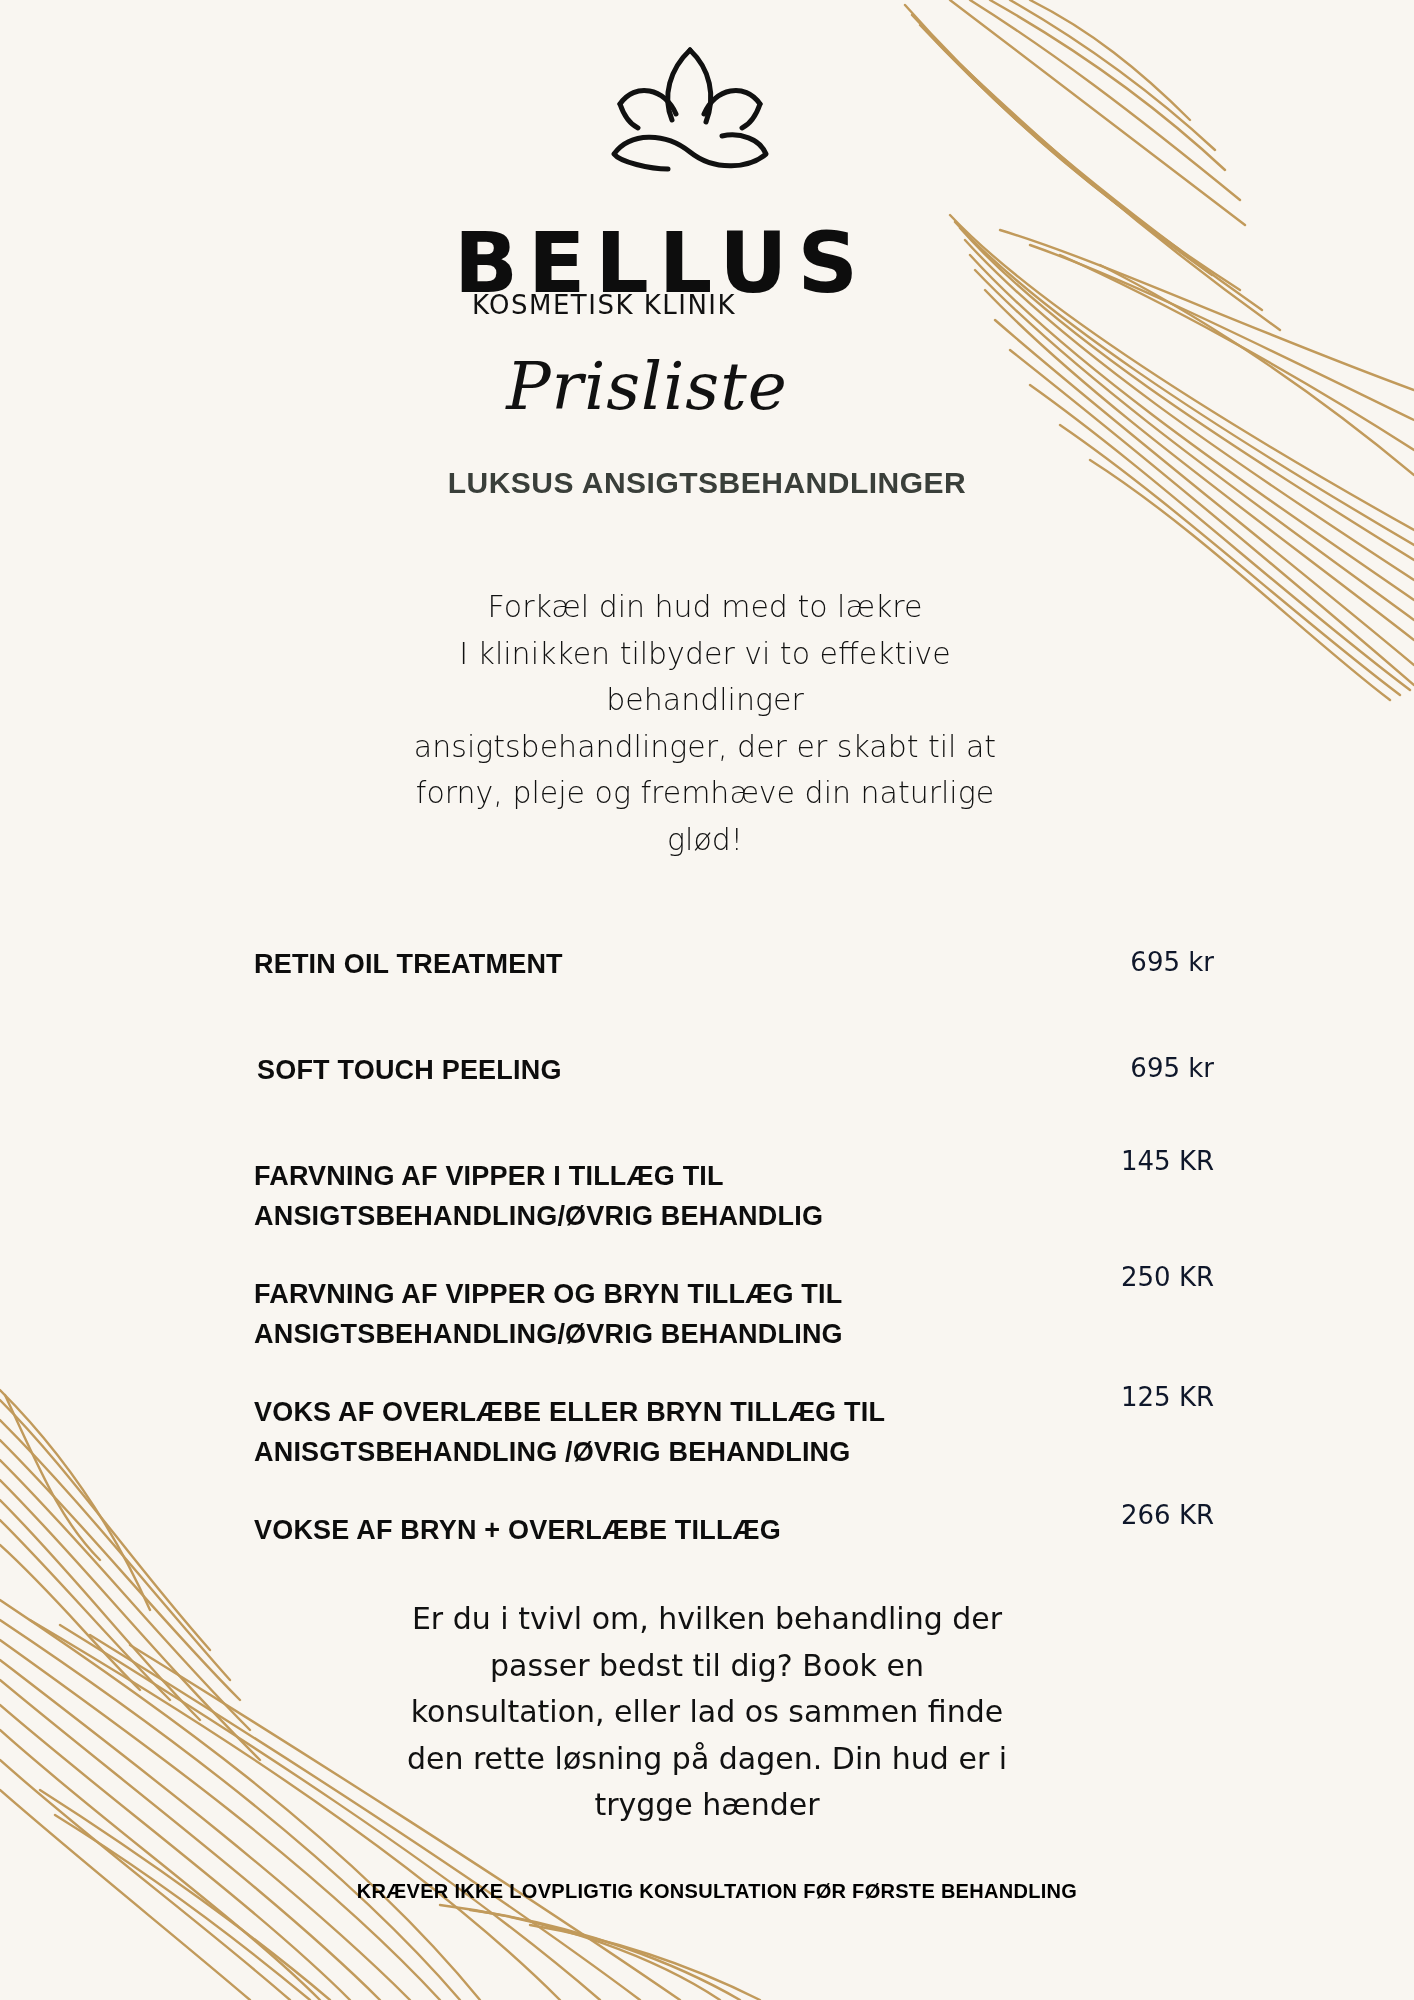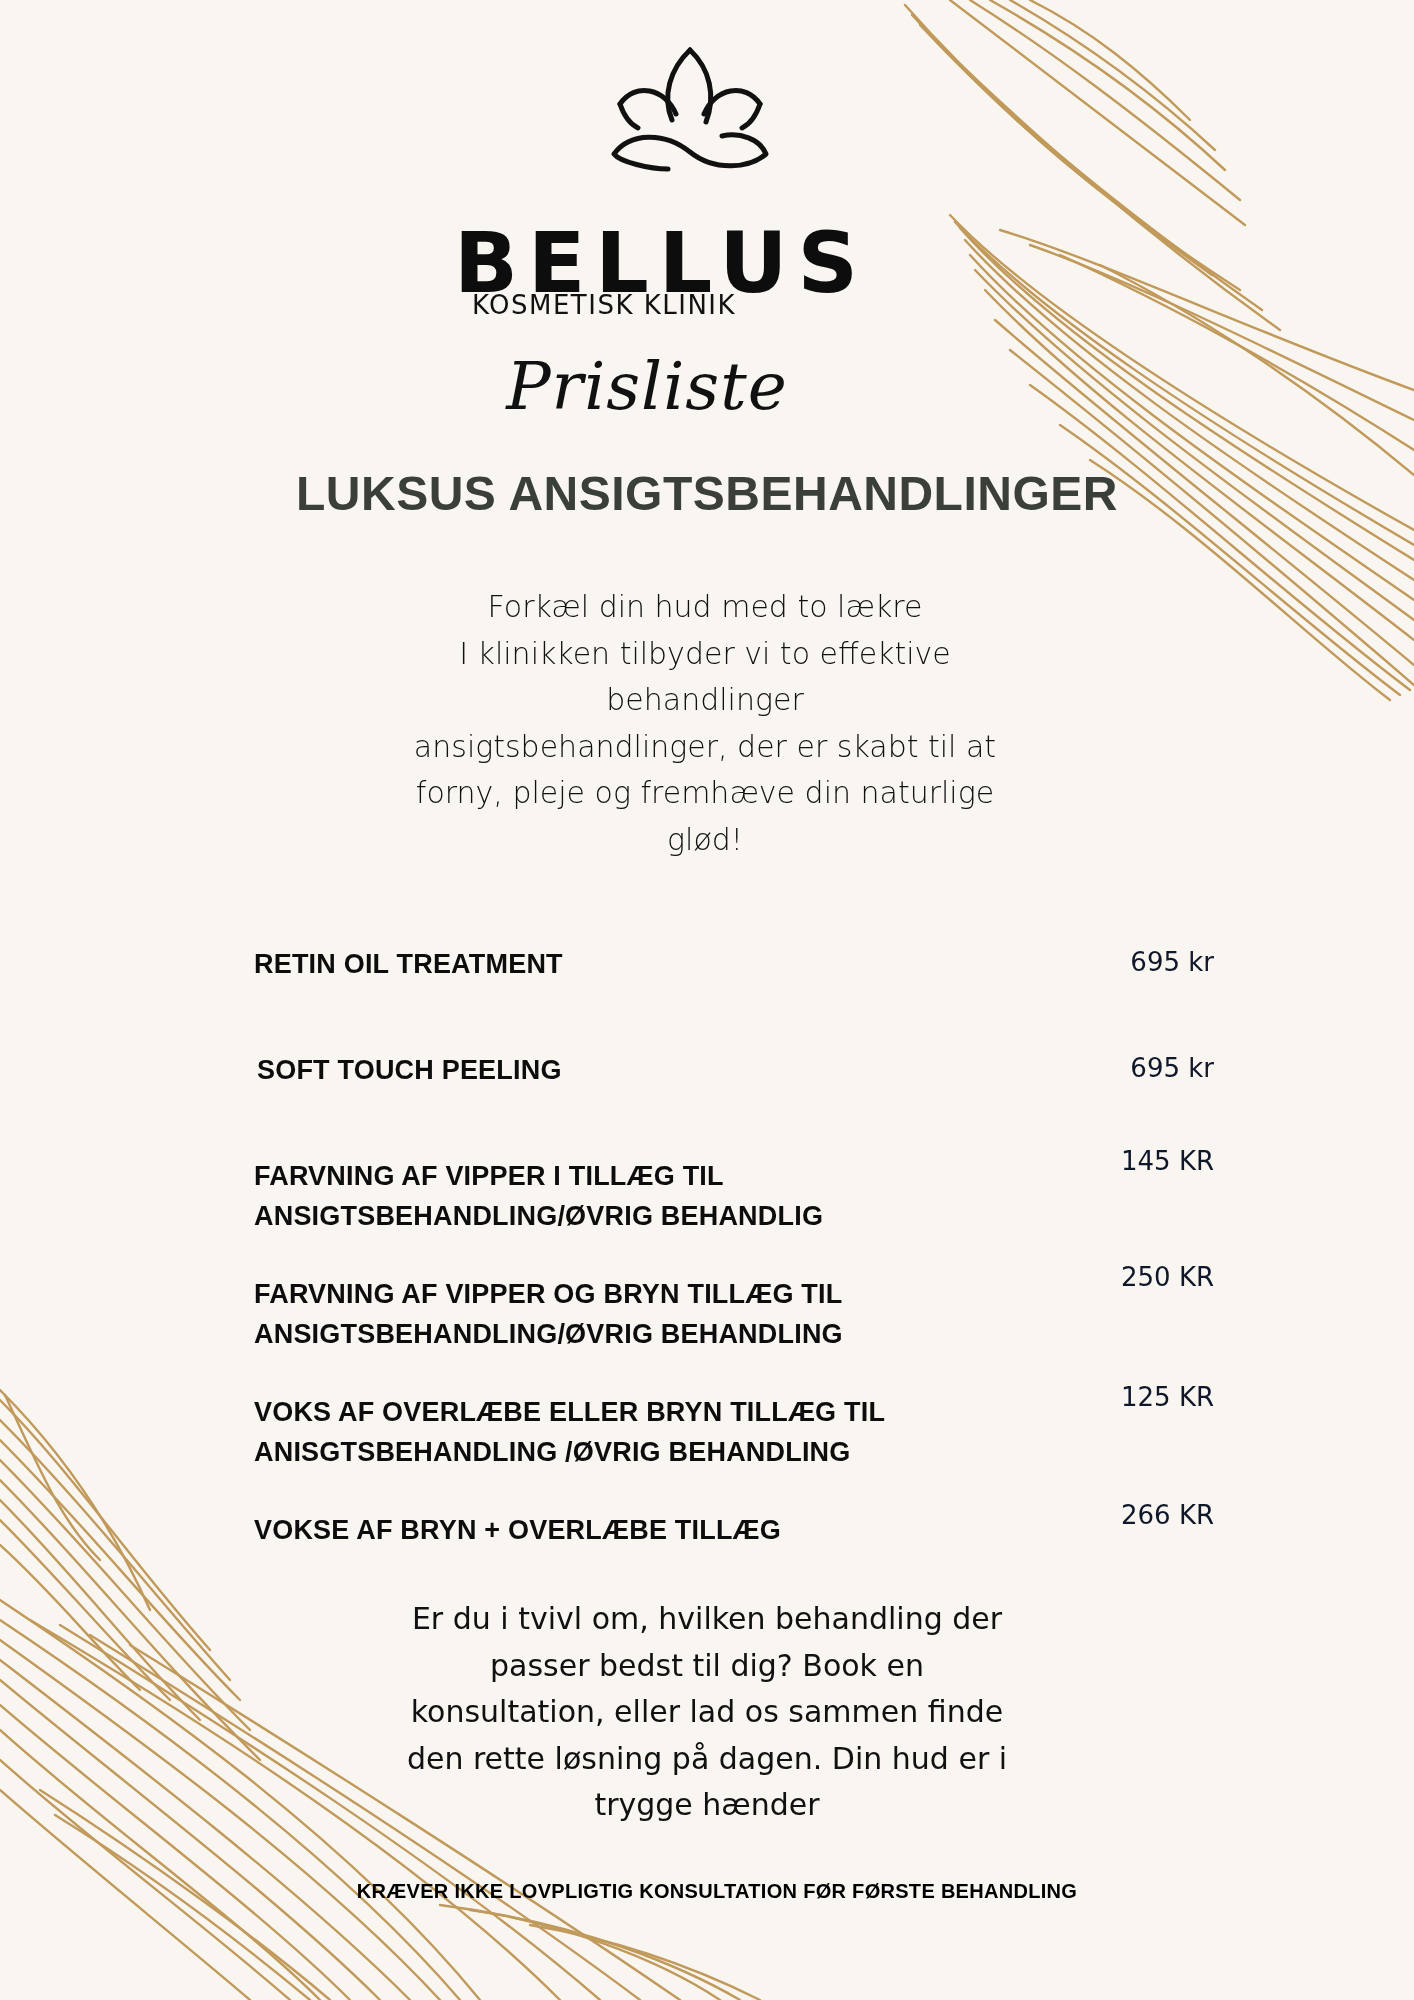--- a/index.html
+++ b/index.html
@@ -25,21 +25,21 @@
     position: absolute; left: 0; width: 1208px; top: 290px; text-align: center;
     font-family: "DejaVu Sans", sans-serif; font-size: 26px; letter-spacing: 1.5px; color: #111;
   }
   .script-title {
     position: absolute; left: 0; width: 1294px; top: 348px; text-align: center;
     font-family: "DejaVu Serif", serif; font-style: italic; font-size: 66px; color: #111;
     letter-spacing: 1px;
   }
   .section-title {
     position: absolute; left: 0; width: 1414px; top: 466px; text-align: center;
-    font-family: "Liberation Sans", sans-serif; font-weight: 700; font-size: 48px; color: #3a3f3a;
+    font-family: "Liberation Sans", sans-serif; font-weight: 700; font-size: 30px; color: #3a3f3a;
     letter-spacing: 0.5px;
   }
   .intro {
     position: absolute; left: 360px; width: 690px; top: 584px; text-align: center;
     font-family: "DejaVu Sans", sans-serif; font-size: 30px; line-height: 46.5px; color: #111;
     font-weight: 300;
   }
   .intro div { white-space: nowrap; }
 
   .price-list { position: absolute; left: 0; top: 0; width: 1414px; }

